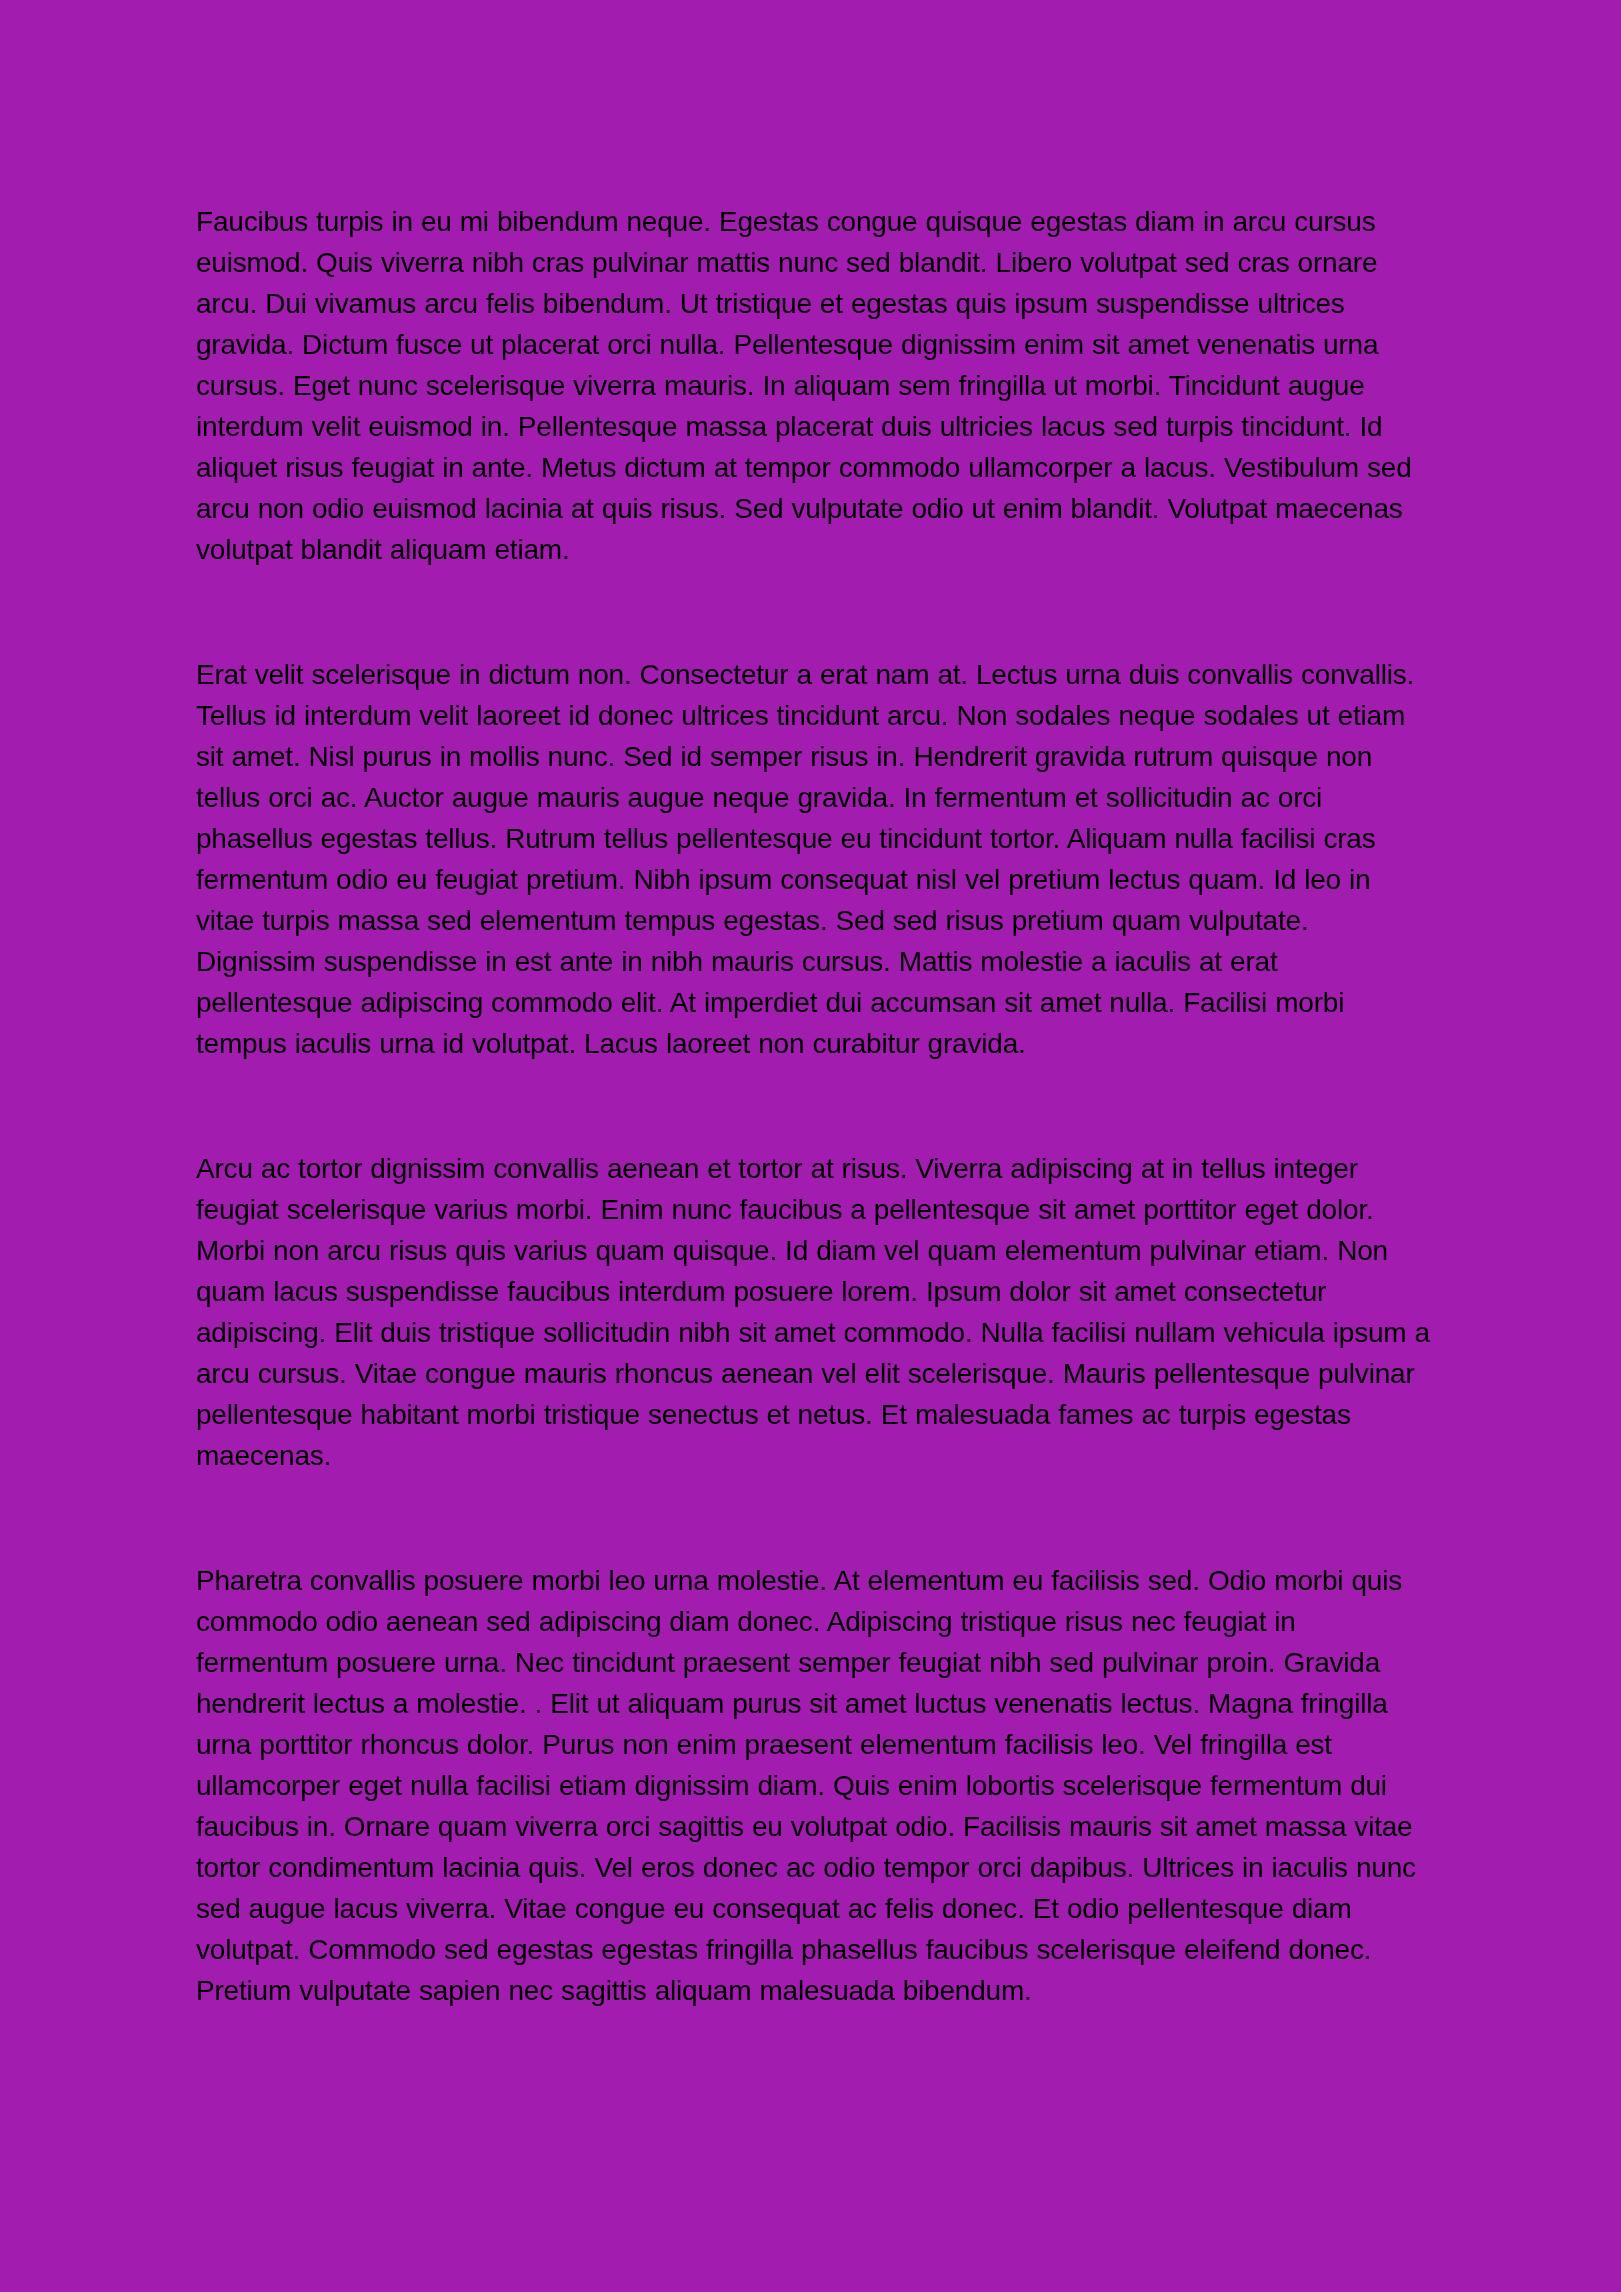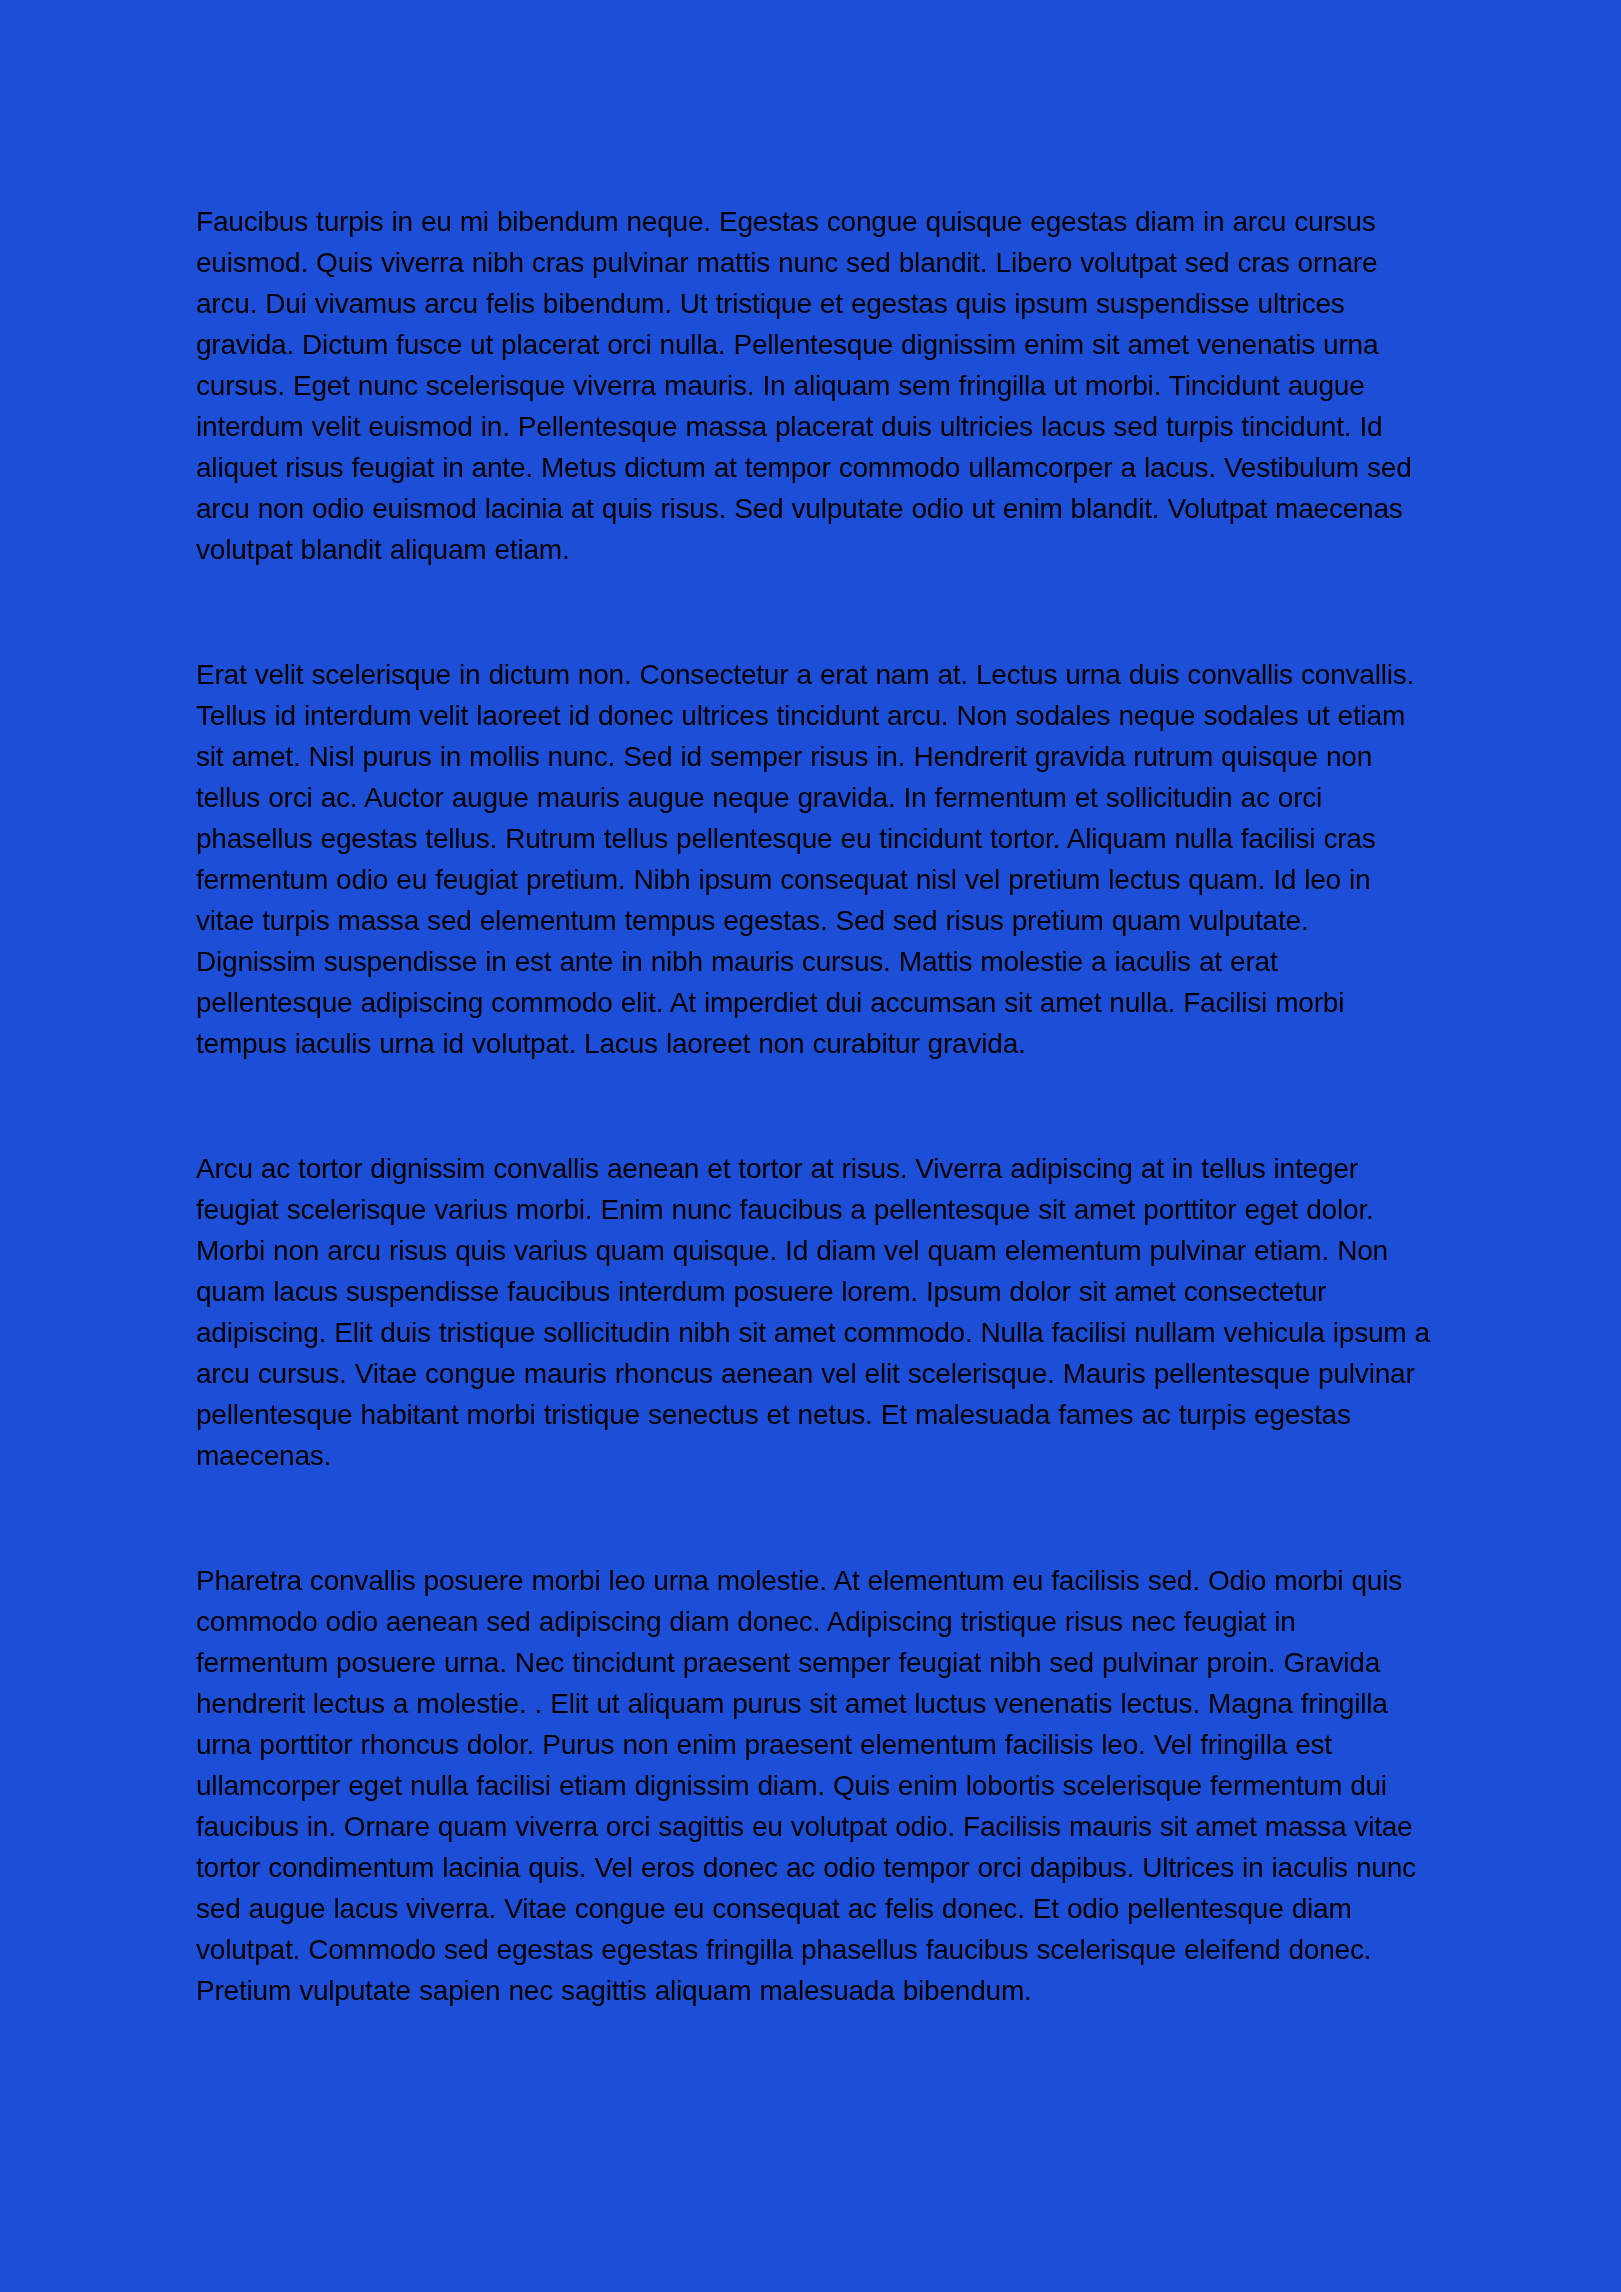--- a/index.html
+++ b/index.html
@@ -5,21 +5,21 @@
   html, body {
     margin: 0;
     padding: 0;
     background: #ffffff;
   }
   .page {
     position: relative;
     width: 1621px;
     height: 2293px;
     margin: 0 auto;
-    background: #1d4ed8;
+    background: #a21caf;
     box-sizing: border-box;
     padding: 201px 188px 0 196px;
     overflow: hidden;
   }
   .doc-text p {
     margin: 0 0 84px 0;
     font-family: "Liberation Sans", "DejaVu Sans", sans-serif;
     font-size: 28px;
     line-height: 41px;
     color: #000000;

